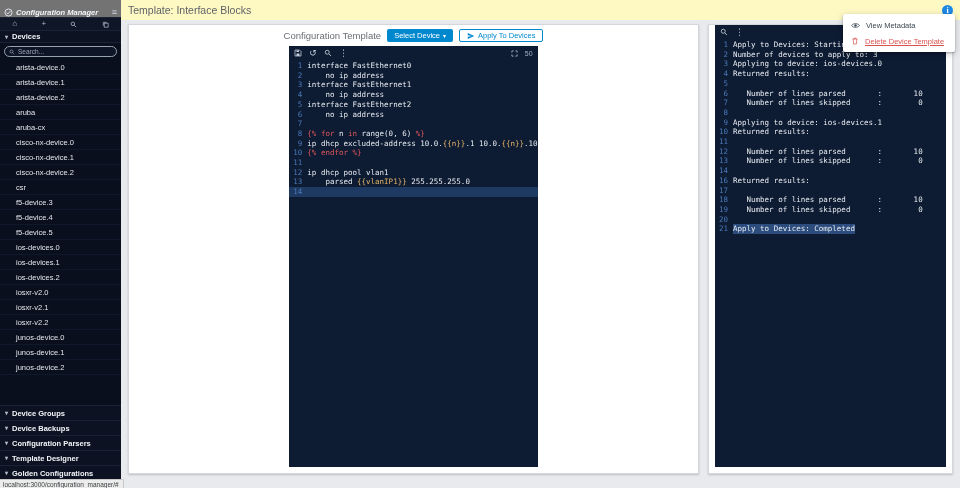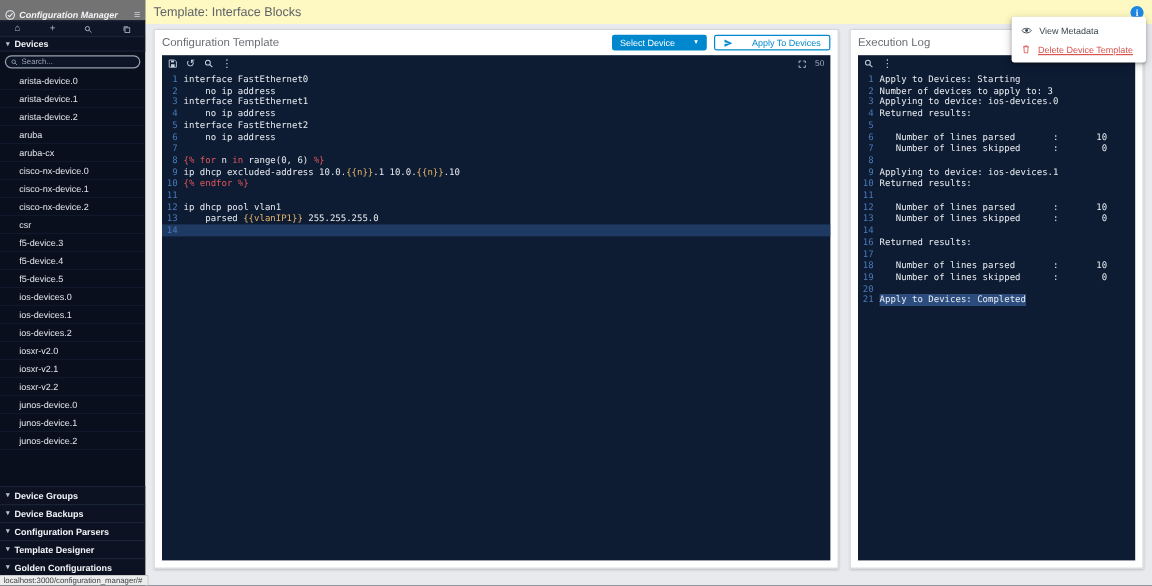--- a/index.html
+++ b/index.html
@@ -33,26 +33,26 @@
   .sb-sections { flex: 0 0 auto; margin-bottom: 8px; }
   .sb-section { height: 15px; display: flex; align-items: center; gap: 4px; padding: 0 5px; font-size: 7.5px; font-weight: bold; color: #f2f5f8; background: #0c1222; border-top: 1px solid #1a2336; }
 
   
   .main { position: absolute; left: 121px; top: 0; right: 0; bottom: 0; }
   .page-header { height: 20px; background: #fef9c3; display: flex; align-items: center; padding: 0 7px; }
   .page-title { font-size: 10.5px; color: #5f6368; flex: 1; }
   .info-icon { width: 11px; height: 11px; border-radius: 50%; background: var(--info-blue, #1e88e5); color: #fff; font-size: 8px; font-weight: bold; display: flex; align-items: center; justify-content: center; font-family: "Liberation Serif", serif; }
   .content { position: absolute; top: 20px; left: 0; right: 0; bottom: 8px; padding: 4px 7px 6px; display: flex; gap: 9px; }
   .panel { background: #fff; border: 1px solid #d3d6db; box-shadow: 0 1px 2px rgba(0,0,0,.18); display: flex; flex-direction: column; min-width: 0; }
-  .panel-template { flex: 1 1 auto; }
+  .panel-template { flex: 1 1 auto; align-items: center; }
   .panel-log { flex: 0 0 245px; }
   .panel-header { height: 21px; flex: 0 0 auto; display: flex; align-items: center; gap: 6px; padding: 0 6px; }
   .panel-title { font-size: 9.5px; color: #6a6f75; flex: 1; white-space: nowrap; }
 
-  .btn { height: 13px; border-radius: 2px; font-size: 7.5px; display: flex; align-items: center; gap: 16px; padding: 0 7px; font-family: inherit; cursor: pointer; white-space: nowrap; }
+  .btn { height: 13px; border-radius: 2px; font-size: 7.5px; display: flex; align-items: center; gap: 3px; padding: 0 7px; font-family: inherit; cursor: pointer; white-space: nowrap; }
   .btn-select { background: var(--accent-blue, #0088ce); color: #fff; border: none; }
   .btn-select .caret { font-size: 6px; line-height: 1; }
   .btn-apply { background: #fff; color: var(--accent-blue, #0088ce); border: 1px solid var(--accent-blue, #0088ce); }
 
   .editor { flex: 1 1 auto; margin: 0 6px 6px; background: var(--editor-bg, #0d1b33); display: flex; flex-direction: column; min-height: 0; }
   .editor-toolbar { height: 14px; flex: 0 0 auto; display: flex; align-items: center; gap: 7px; padding: 0 5px; color: #c6d0dc; }
   .tb-icon { font-size: 9px; line-height: 1; color: #c6d0dc; }
   .tb-spacer { flex: 1; }
   .tb-badge { font-size: 7px; color: #9fb0c4; }
 
@@ -235,23 +235,20 @@
               <div class="cm-line"><span class="cm-gutter">10</span><span class="cm-text"><span class="seg-tag">{% endfor %}</span></span></div>
               <div class="cm-line"><span class="cm-gutter">11</span><span class="cm-text"></span></div>
               <div class="cm-line"><span class="cm-gutter">12</span><span class="cm-text"><span class="seg-code">ip dhcp pool vlan1</span></span></div>
               <div class="cm-line"><span class="cm-gutter">13</span><span class="cm-text"><span class="seg-code">    parsed </span><span class="seg-var">{{vlanIP1}}</span><span class="seg-code"> 255.255.255.0</span></span></div>
               <div class="cm-line active"><span class="cm-gutter">14</span><span class="cm-text"></span></div>
             </div>
         </div>
       </section>
 
       <section class="panel panel-log">
-        <div class="panel-header">
-          <span class="panel-title">Execution Log</span>
-        </div>
         <div class="editor">
           <div class="editor-toolbar">
             <span class="tb-icon">
               <svg width="8" height="8" viewBox="0 0 16 16">
                   <circle cx="6.5" cy="6.5" r="4" fill="none" stroke="currentColor" stroke-width="1.7"></circle>
                   <line x1="9.6" y1="9.6" x2="14" y2="14" stroke="currentColor" stroke-width="1.7"></line>
                 </svg>
             </span>
             <span class="tb-icon">⋮</span>
           </div>

